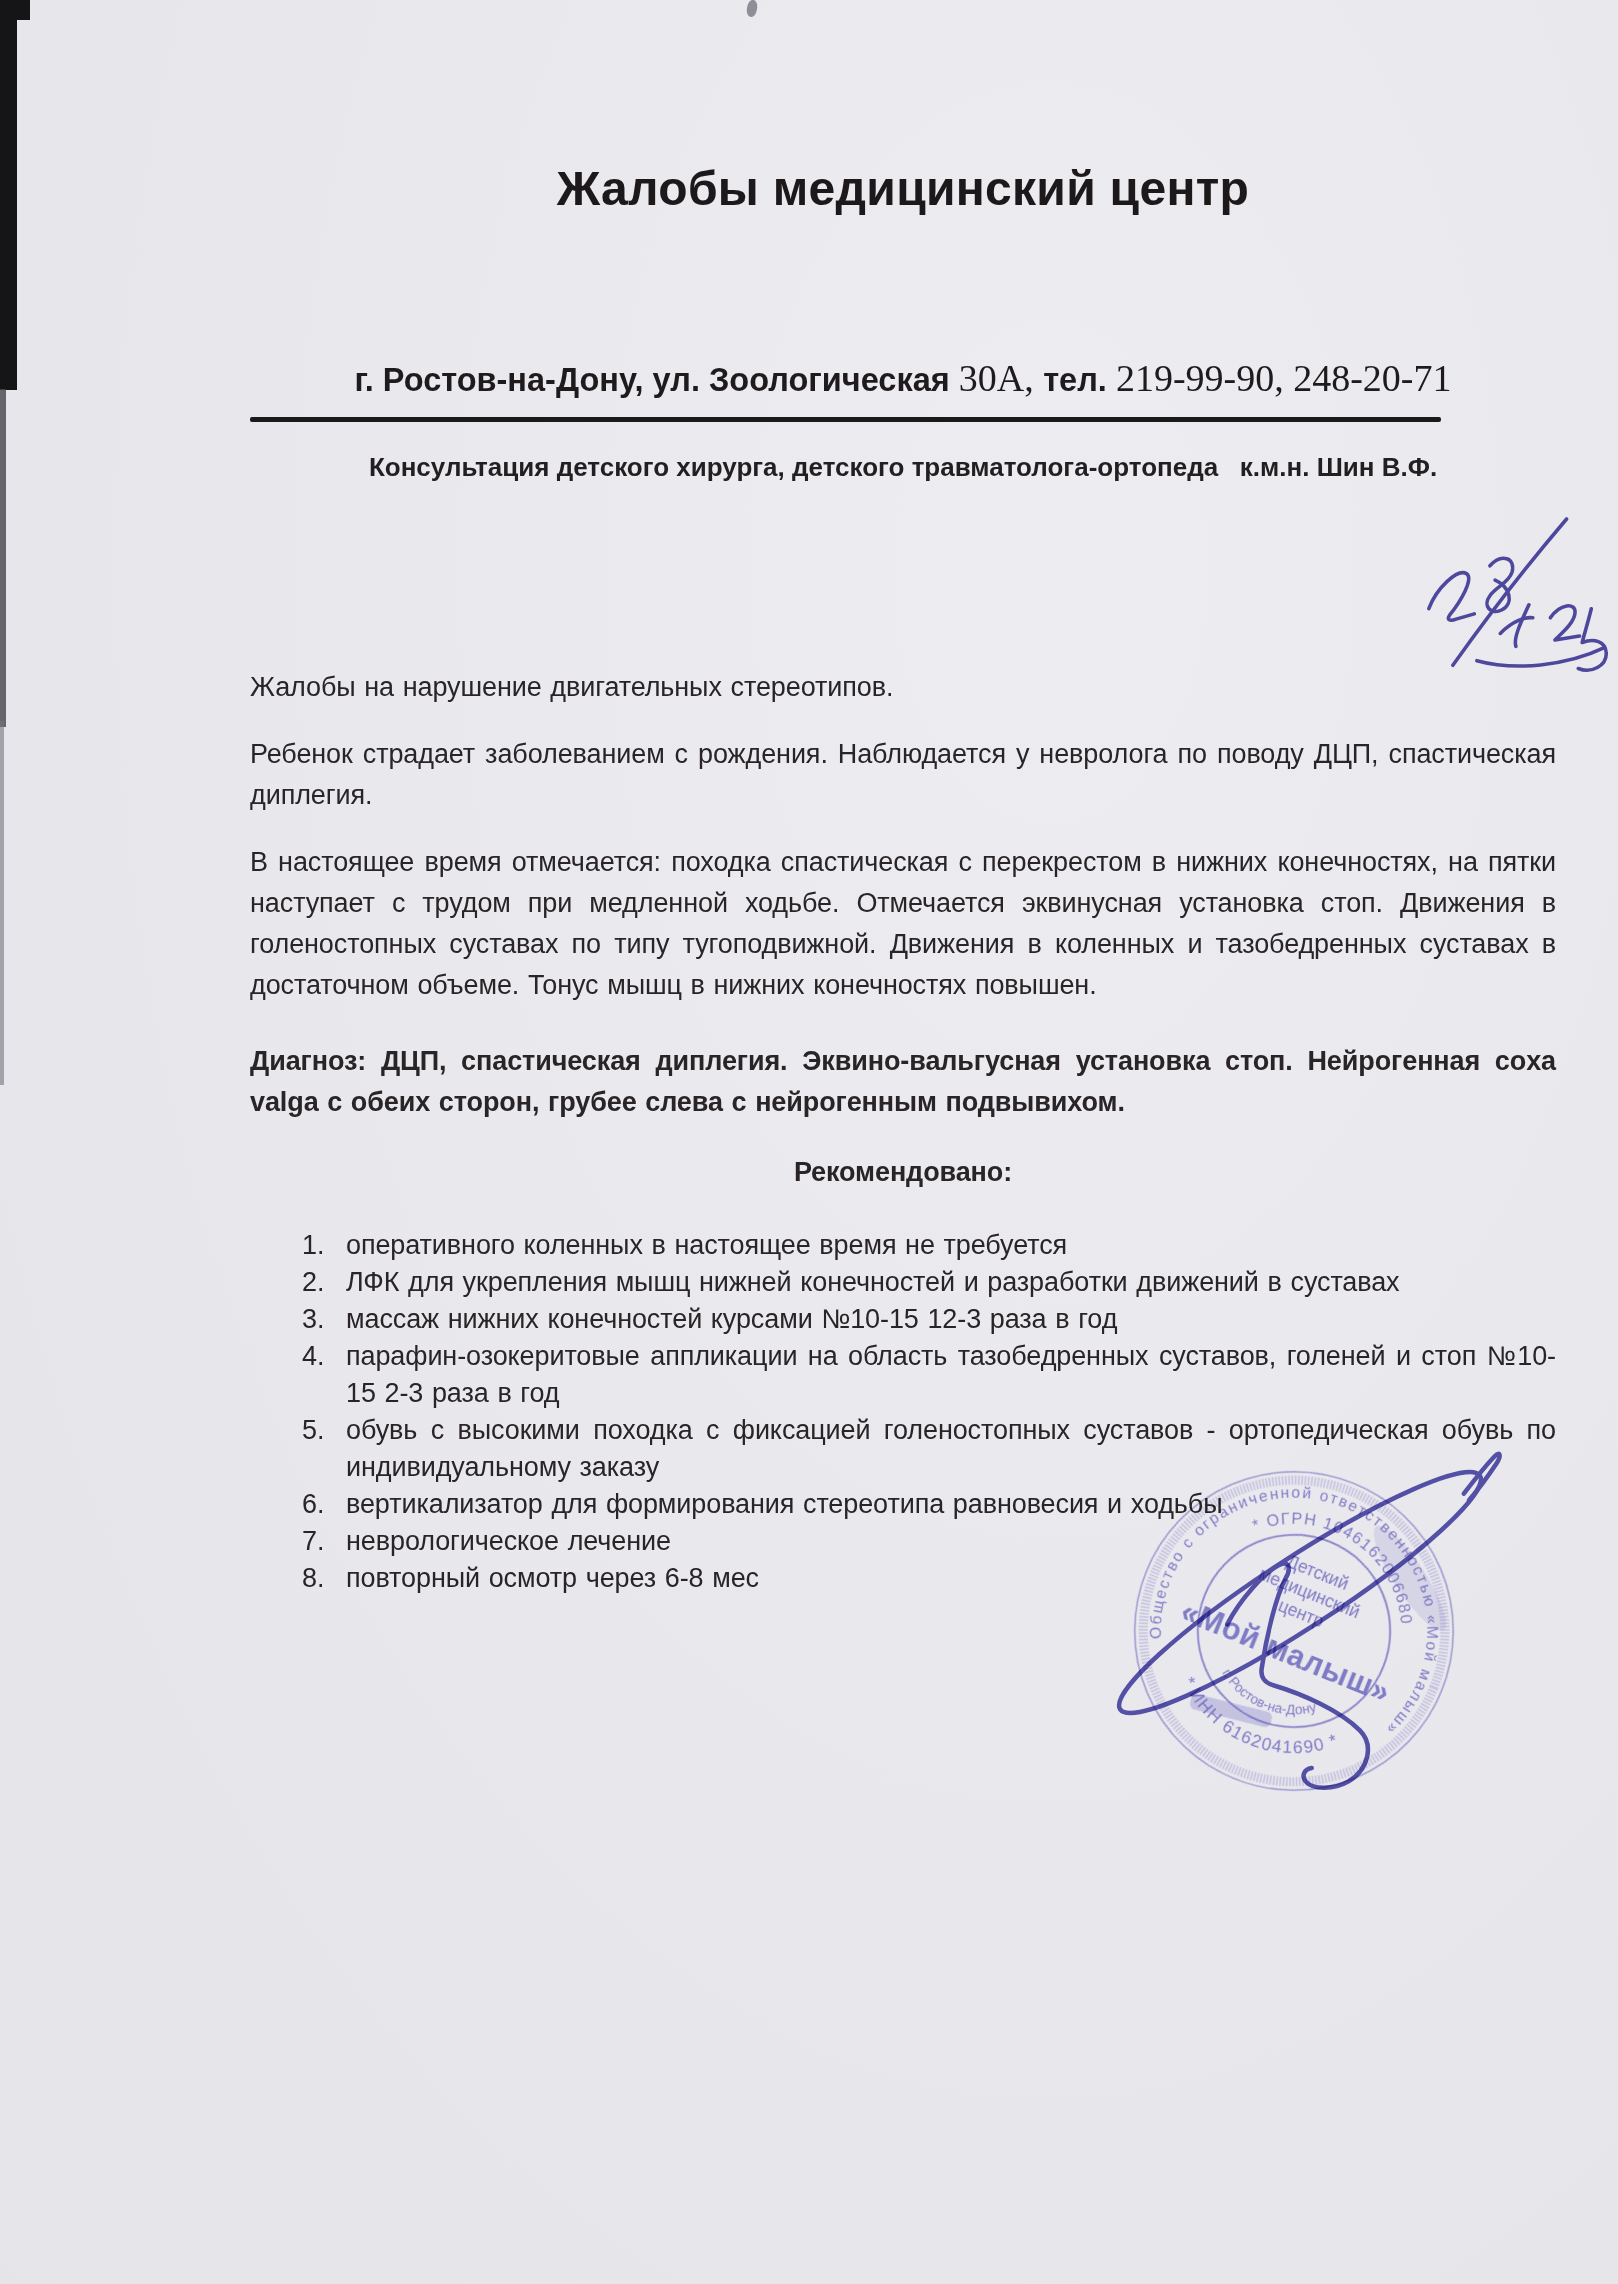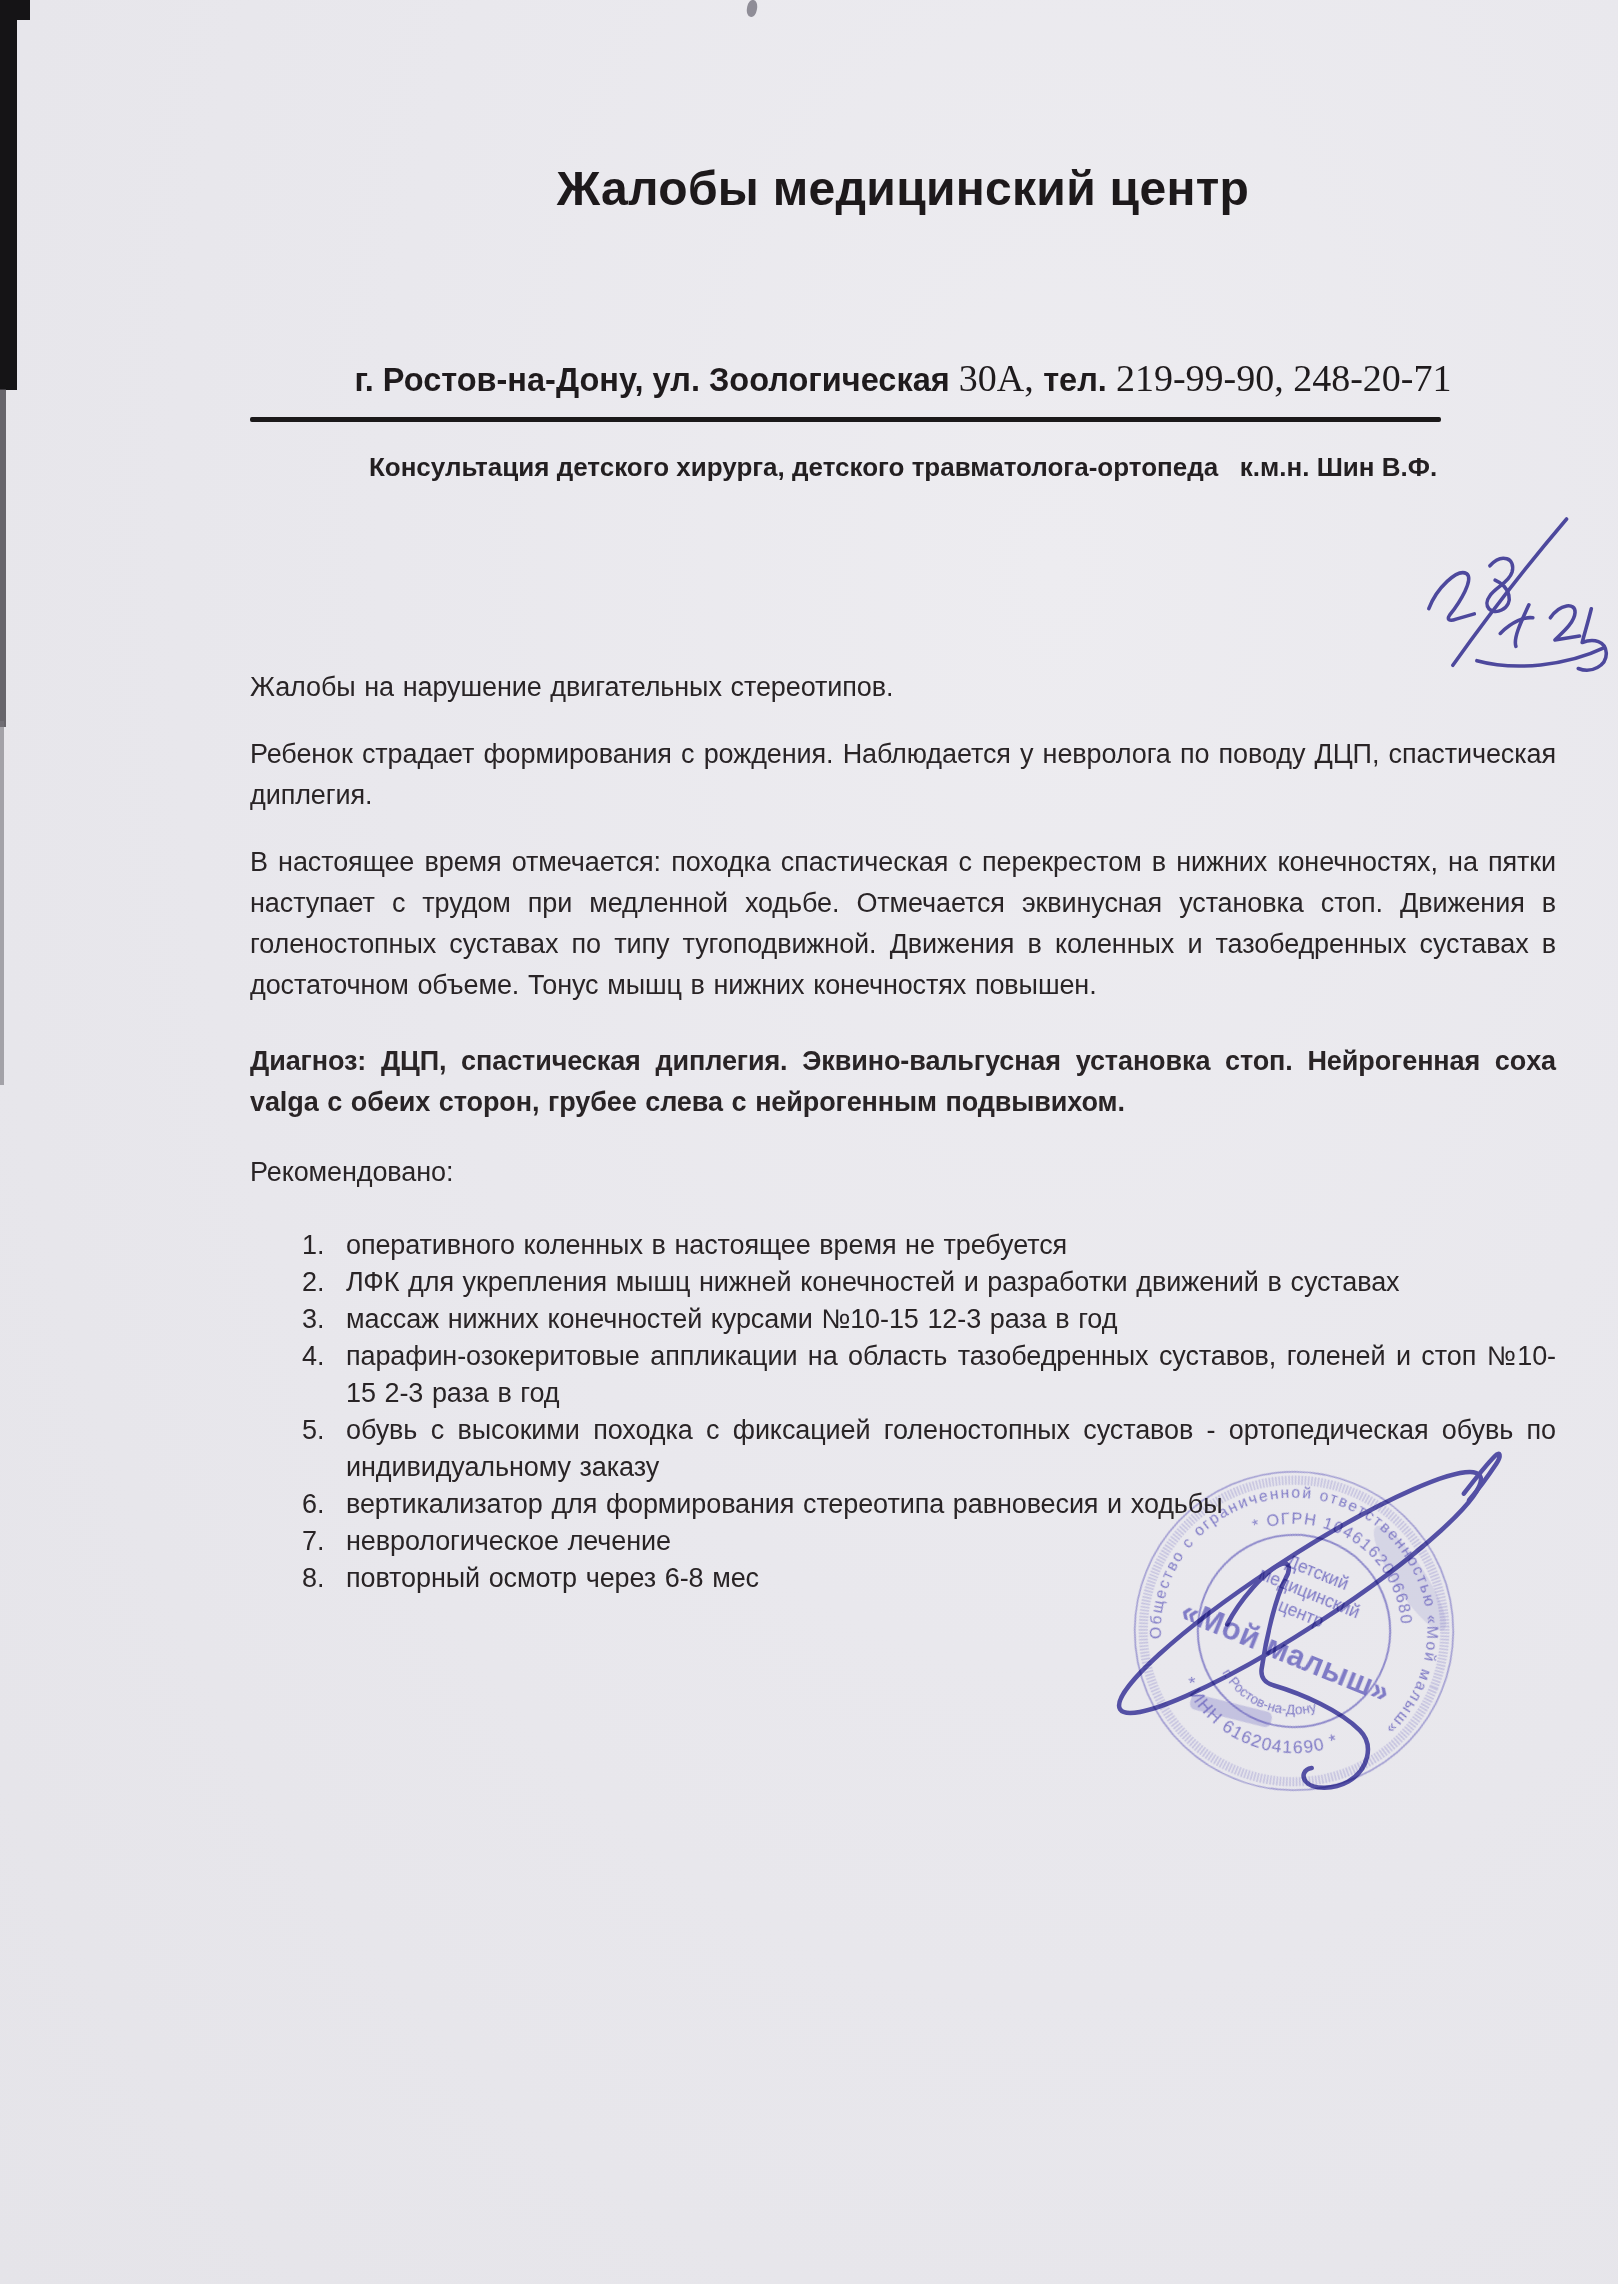--- a/index.html
+++ b/index.html
@@ -29,21 +29,21 @@
   .patient{top:519px;font-size:32.5px;color:#1f1b1d;}
   .addr2{top:588px;font-size:29px;color:#231f21;}
 
   
   .doc{position:absolute;left:250px;top:667px;width:1306px;font-size:27px;line-height:41px;letter-spacing:-0.1px;word-spacing:1.3px;}
   .doc p{margin:0;}
   .p-complaints{margin-bottom:26px !important;}
   .p-history{margin-bottom:26px !important;text-align:justify;}
   .p-status{margin-bottom:35px !important;text-align:justify;}
   .p-diagnosis{margin-bottom:29px !important;font-weight:700;text-align:justify;}
-  .p-rectitle{margin-bottom:34px !important;font-weight:400;}
+  .p-rectitle{margin-bottom:34px !important;font-weight:700;text-align:center;}
   .rec-row{display:flex;padding-left:52px;font-size:27px;line-height:37px;}
   .rec-num{width:44px;flex:none;}
   .rec-text{flex:1;text-align:justify;}
 
   
   .ink{position:absolute;mix-blend-mode:multiply;}
   .stamp-svg{left:1125px;top:1462px;opacity:.88;}
   .sig-svg{left:1105px;top:1443px;opacity:.85;}
   .date-svg{left:1417px;top:506px;opacity:.9;}
   .stamp-text{font-family:"Liberation Sans", sans-serif;}
@@ -59,21 +59,21 @@
   <div class="edge-corner"></div>
   <div class="top-smudge"></div>
 
   <div class="hdr t1">Жалобы медицинский центр</div>
   <div class="hdr addr"><span>г. Ростов-на-Дону, ул. Зоологическая </span><span class="serif">30А, </span><span>тел. </span><span class="serif">219-99-90, 248-20-71</span></div>
   <div class="rule"></div>
   <div class="hdr consult">Консультация детского хирурга, детского травматолога-ортопеда   к.м.н. Шин В.Ф.</div>
 
   <div class="doc">
     <p class="p-complaints">Жалобы на нарушение двигательных стереотипов.</p>
-    <p class="p-history">Ребенок страдает формирования с рождения. Наблюдается у невролога по поводу ДЦП, спастическая диплегия.</p>
+    <p class="p-history">Ребенок страдает заболеванием с рождения. Наблюдается у невролога по поводу ДЦП, спастическая диплегия.</p>
     <p class="p-status">В настоящее время отмечается: походка спастическая с перекрестом в нижних конечностях, на пятки наступает с трудом при медленной ходьбе. Отмечается эквинусная установка стоп. Движения в голеностопных суставах по типу тугоподвижной. Движения в коленных и тазобедренных суставах в достаточном объеме. Тонус мышц в нижних конечностях повышен.</p>
     <p class="p-diagnosis">Диагноз: ДЦП, спастическая диплегия. Эквино-вальгусная установка стоп. Нейрогенная coxa valga с обеих сторон, грубее слева с нейрогенным подвывихом.</p>
     <p class="p-rectitle">Рекомендовано:</p>
 
     <div class="rec-row">
         <span class="rec-num">1.</span>
         <span class="rec-text">оперативного коленных в настоящее время не требуется</span>
       </div>
     <div class="rec-row">
         <span class="rec-num">2.</span>

